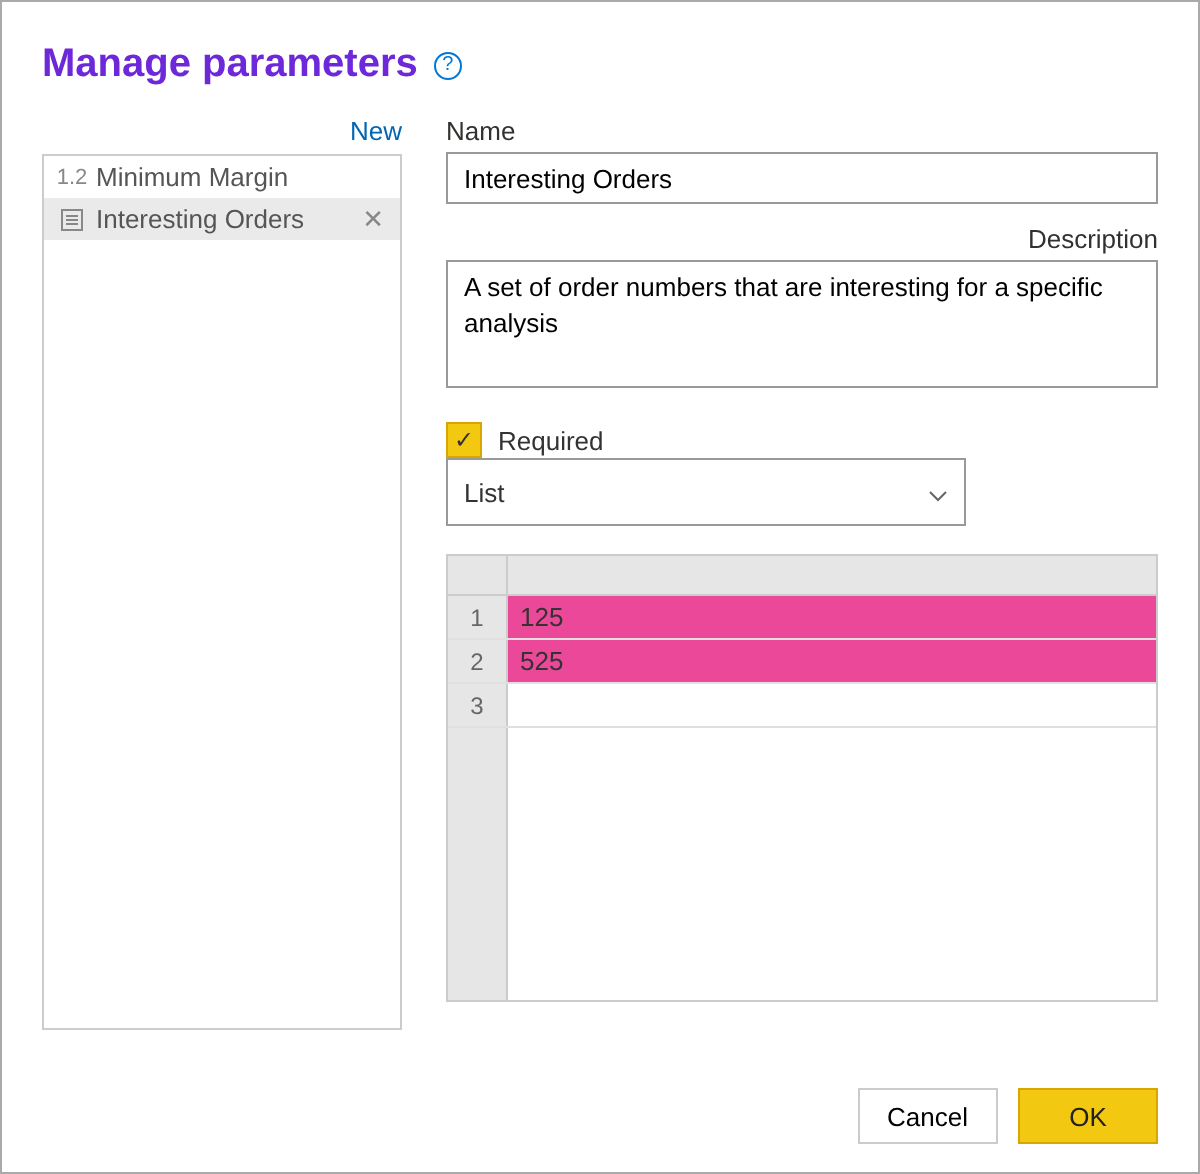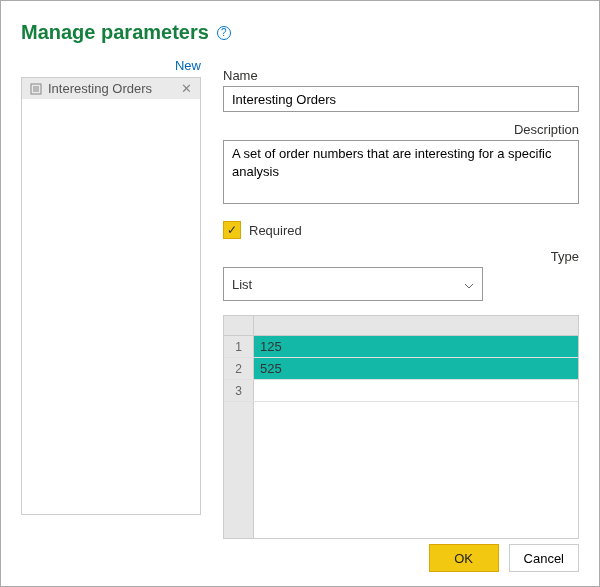--- a/index.html
+++ b/index.html
@@ -18,21 +18,21 @@
   .header {
     display: flex;
     align-items: center;
     gap: 8px;
     margin-bottom: 12px;
   }
   .header h1 {
     font-size: 20px;
     font-weight: 600;
     margin: 0;
-    color: #15803d;
+    color: #6d28d9;
   }
   .help-icon {
     width: 14px;
     height: 14px;
     border: 1px solid #0078d4;
     border-radius: 50%;
     display: inline-flex;
     align-items: center;
     justify-content: center;
     font-size: 10px;
@@ -85,21 +85,21 @@
     padding: 0 2px;
   }
   .right-col {
     flex: 1;
     min-width: 0;
   }
   .field-label {
     font-size: 13px;
     color: #323130;
     margin-bottom: 3px;
-    margin-top: 12px;
+    margin-top: 2px;
   }
   .name-input {
     width: 100%;
     height: 26px;
     padding: 3px 8px;
     font-family: inherit;
     font-size: 13px;
     border: 1px solid #999;
     background: #fff;
   }
@@ -180,21 +180,21 @@
     align-items: center;
     padding: 0 6px;
     font-size: 13px;
   }
   .grid-row {
     display: flex;
     height: 22px;
     border-bottom: 1px solid #e0e0e0;
   }
   .grid-row .rownum-col { background: #e6e6e6; }
-  .grid-row .value-col { background: #14b8a6; }
+  .grid-row .value-col { background: #ec4899; }
   .grid-row.last .value-col { background: #eaeaea; }
   .grid-rows-wrap { display: flex; flex-direction: column; }
   .grid-filler {
     flex: 1;
     display: flex;
   }
   .grid-filler .gutter {
     width: 30px;
     background: #e6e6e6;
     border-right: 1px solid #ccc;
@@ -229,20 +229,24 @@
 
 <div class="header">
   <h1>Manage parameters</h1>
   <span class="help-icon">?</span>
 </div>
 
 <div class="content">
   <div class="left-col">
     <div class="new-link">New</div>
     <div class="param-list">
+      <div class="param-item">
+        <span class="param-icon">1.2</span>
+        <span class="param-label">Minimum Margin</span>
+      </div>
       <div class="param-item selected">
         <span class="param-icon">
           <svg class="list-svg" viewBox="0 0 12 12">
               <rect x="1" y="1" width="10" height="10" fill="none" stroke="#888" stroke-width="1"></rect>
               <line x1="3" y1="4" x2="9" y2="4" stroke="#888" stroke-width="1"></line>
               <line x1="3" y1="6" x2="9" y2="6" stroke="#888" stroke-width="1"></line>
               <line x1="3" y1="8" x2="9" y2="8" stroke="#888" stroke-width="1"></line>
             </svg>
         </span>
         <span class="param-label">Interesting Orders</span>
@@ -256,21 +260,20 @@
     <input class="name-input" type="text" value="Interesting Orders" style="">
 
     <div class="field-label gap-top">Description</div>
     <textarea class="desc-input" style="">A set of order numbers that are interesting for a specific analysis</textarea>
 
     <div class="req-row">
       <span class="checkbox">✓</span>
       <span>Required</span>
     </div>
 
-    <div class="field-label gap-top">Type</div>
     <div class="type-select">
       <span>List</span>
       <span class="chevron">
         <svg width="10" height="6" viewBox="0 0 10 6">
             <path d="M1 1 L5 5 L9 1" fill="none" stroke="#666" stroke-width="1"></path>
           </svg>
       </span>
     </div>
 
     <div class="list-grid">
@@ -293,15 +296,15 @@
         </div>
       <div class="grid-filler">
         <div class="gutter"></div>
         <div class="body"></div>
       </div>
     </div>
   </div>
 </div>
 
 <div class="footer">
+  <button class="btn">Cancel</button>
   <button class="btn primary">OK</button>
-  <button class="btn">Cancel</button>
 </div>
 
 </body></html>

